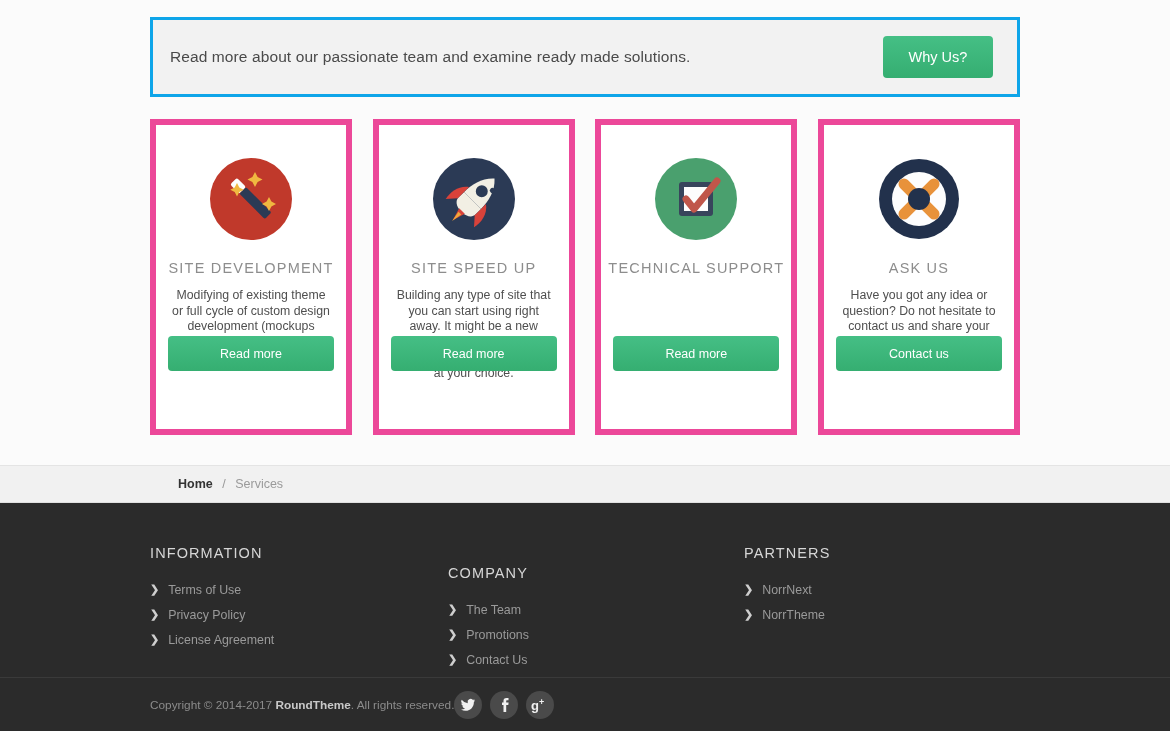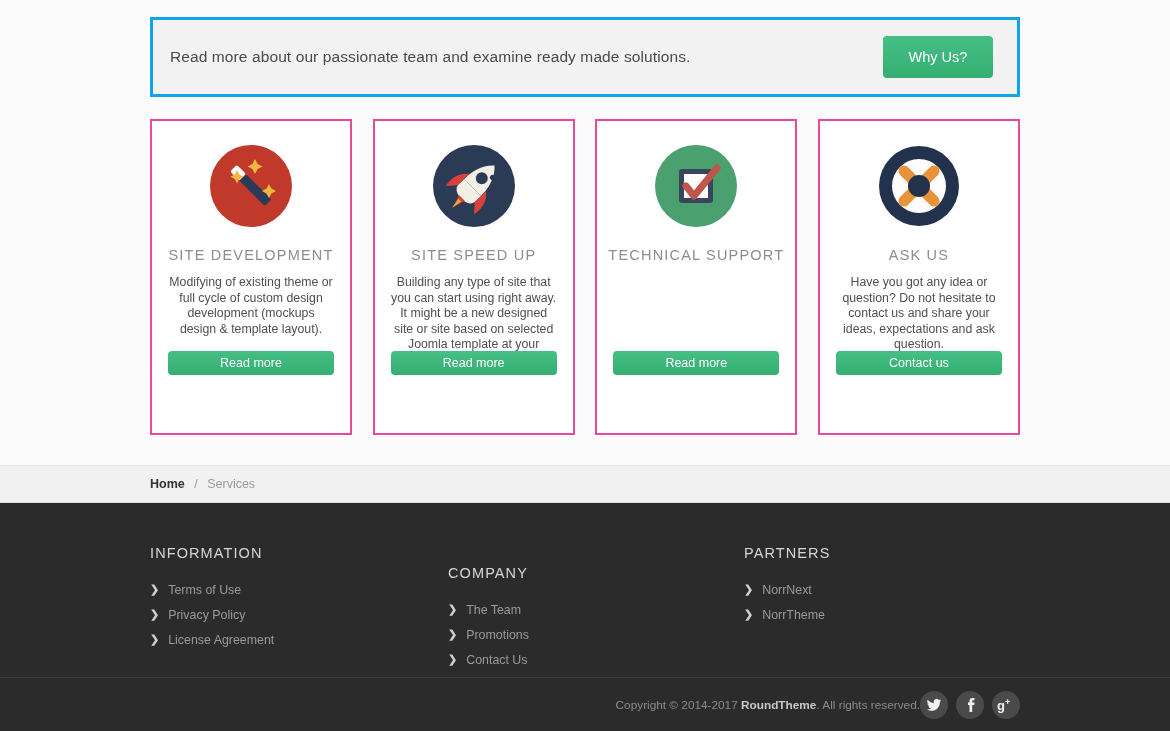--- a/index.html
+++ b/index.html
@@ -57,25 +57,25 @@
   .cards {
     width: 870px;
     margin: 22px auto 0;
     display: flex;
     justify-content: space-between;
   }
   .card {
     width: 202px;
     height: 316px;
     background: #fff;
-    border: 2px solid #ec4899;
+    border: 6px solid #ec4899;
     display: flex;
     flex-direction: column;
     align-items: center;
-    padding: 24px 16px 0;
+    padding: 33px 16px 0;
   }
   .card-icon { width: 82px; height: 82px; border-radius: 50%; position: relative; }
   .card-title {
     margin-top: 20px;
     font-size: 14.5px;
     color: #8d8d8d;
     letter-spacing: 1.2px;
     text-transform: uppercase;
     text-align: center;
     white-space: nowrap;
@@ -91,36 +91,36 @@
     position: absolute;
     bottom: 58px;
     left: 0;
     right: 0;
     display: flex;
     justify-content: center;
   }
   .card { position: relative; }
   .card-btn-static {
     width: 166px;
-    height: 24px;
+    height: 35px;
     font-size: 12.5px;
     border-radius: 4px;
   }
 
   
   .breadcrumb-bar {
     background: #f1f1f1;
     border-top: 1px solid #e4e4e4;
     border-bottom: 1px solid #e0e0e0;
     height: 38px;
     display: flex;
     align-items: center;
   }
   .breadcrumb-inner { width: 870px; margin: 0 auto; font-size: 12.5px; }
-  .bc-home { color: #333; font-weight: bold; text-decoration: none; }
+  .bc-home { color: #333; font-weight: bold; text-decoration: none; margin-left: 28px; }
   .bc-sep { color: #999; margin: 0 6px; }
   .bc-current { color: #9a9a9a; }
 
   
   .footer {
     background: #2b2b2b;
     flex: 1 1 auto;
     display: flex;
     flex-direction: column;
   }
@@ -156,21 +156,21 @@
     height: 54px;
     border-top: 1px solid #3a3a3a;
     display: flex;
     align-items: center;
   }
   .footer-bottom-inner {
     width: 870px;
     margin: 0 auto;
     display: flex;
     align-items: center;
-    justify-content: flex-end;
+    justify-content: flex-start;
   }
   .copyright { font-size: 11.8px; color: #8b8b8b; }
   .copyright b { color: #c9c9c9; }
   .socials { display: flex; gap: 8px; }
   .social {
     width: 28px; height: 28px;
     border-radius: 50%;
     background: #4a4a4a;
     display: flex;
     align-items: center;

